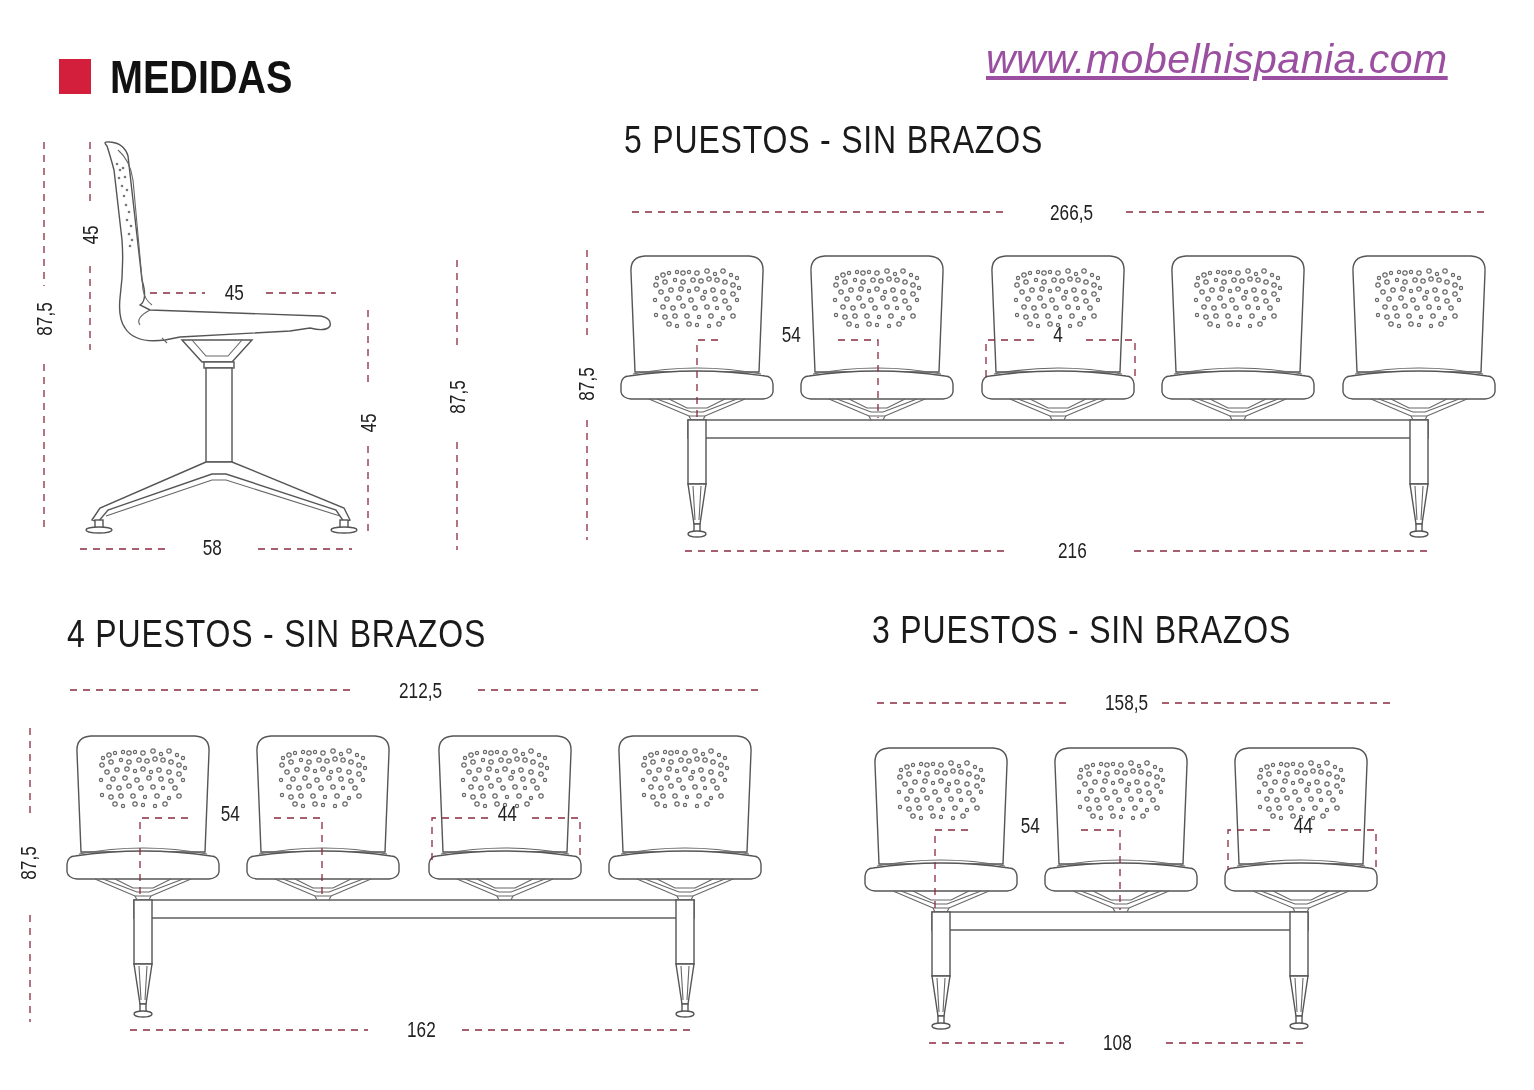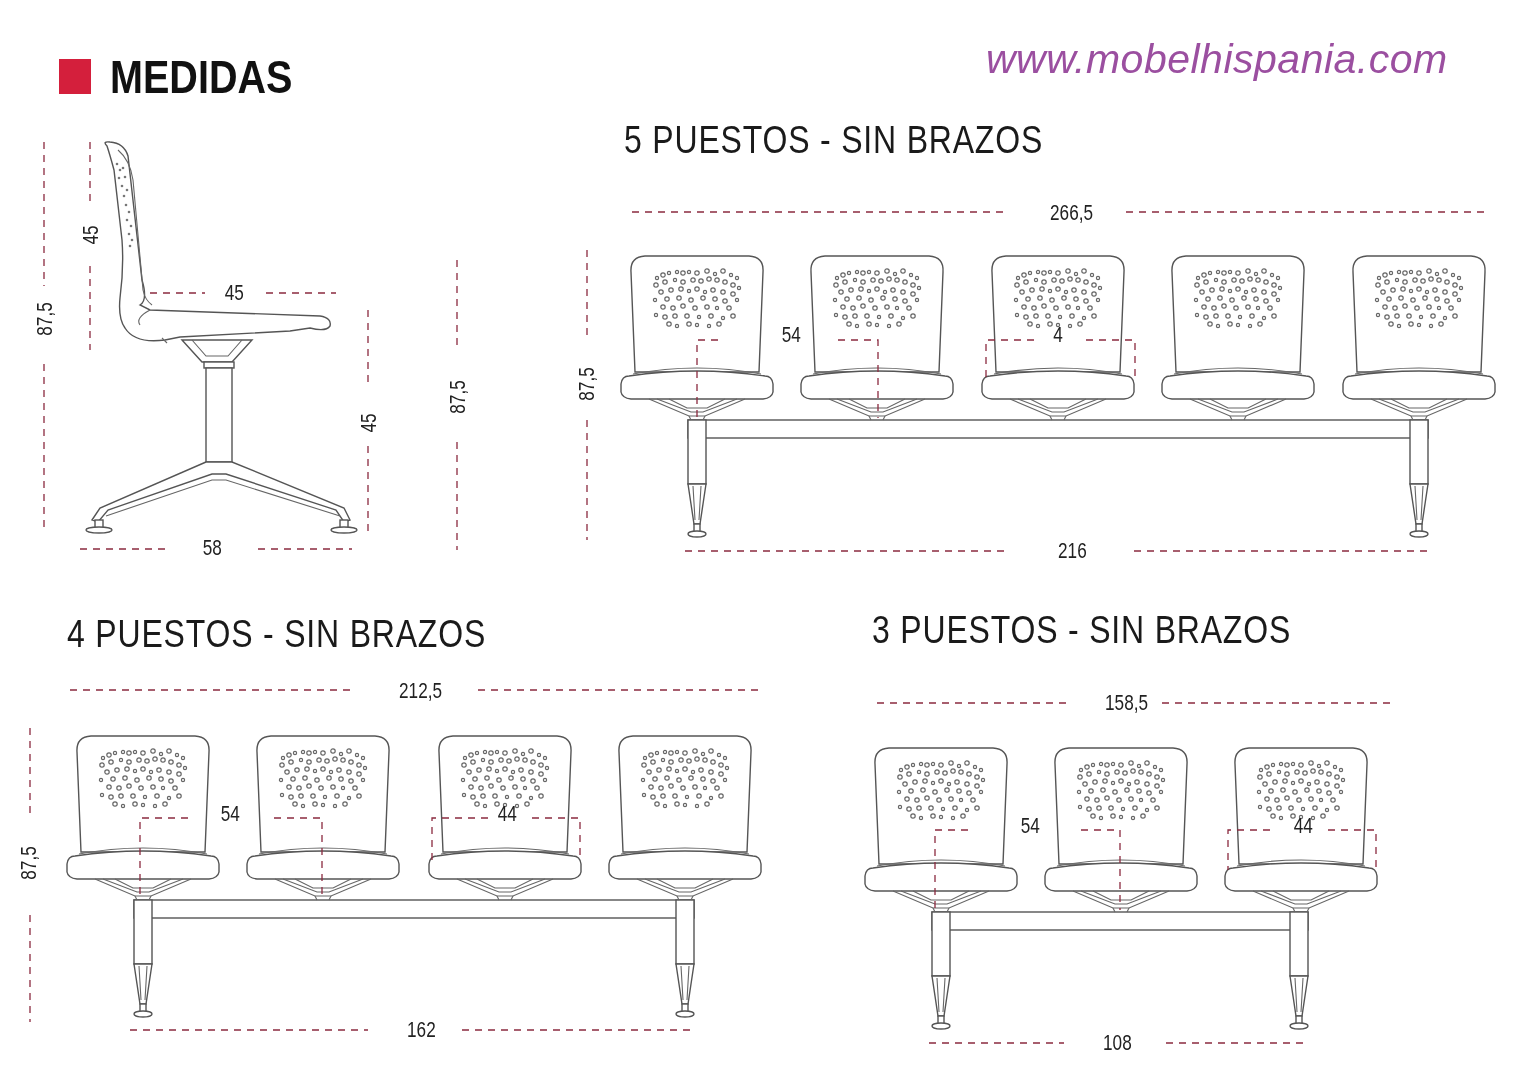--- a/index.html
+++ b/index.html
@@ -1,20 +1,20 @@
 <!DOCTYPE html>
 <html><head>
 <meta charset="utf-8">
 <style>
   html, body { margin: 0; padding: 0; background: #ffffff; }
   body { width: 1534px; height: 1090px; position: relative; overflow: hidden; font-family: "Liberation Sans", sans-serif; color: #1a1a1a; }
   .abs { position: absolute; }
   .brand-square { left: 59px; top: 59px; width: 32px; height: 35px; background: #d41f3c; }
   .page-title { left: 110px; top: 50px; font-size: 46px; font-weight: bold; letter-spacing: 0px; color: #111; transform: scaleX(0.86); transform-origin: left top; }
-  .website { left: 986px; top: 36px; font-size: 41px; font-style: italic; color: #9b4fa0; letter-spacing: 0.5px; }
+  .website { left: 986px; top: 36px; font-size: 41px; font-style: italic; color: #9b4fa0; letter-spacing: 0.5px; text-decoration: underline; }
   .section-title { font-size: 39px; color: #1a1a1a; transform: scaleX(0.82); transform-origin: left top; letter-spacing: 1px; font-weight: normal; }
   .dim { font-size: 22px; color: #222; transform: scaleX(0.78); transform-origin: center center; white-space: nowrap; }
   .dim-v { font-size: 22px; color: #222; white-space: nowrap; transform-origin: center center; }
   svg.draw { position: absolute; left: 0; top: 0; }
   .dash { stroke: #8b2a3f; stroke-width: 1.3; stroke-dasharray: 7 6; fill: none; }
   .ln { stroke: #555; stroke-width: 1.4; fill: #fff; }
   .ln2 { stroke: #666; stroke-width: 1.1; fill: none; }
   .hole { fill: none; stroke: #666; stroke-width: 1.2; }
   .dot { fill: #777; }
 </style>

